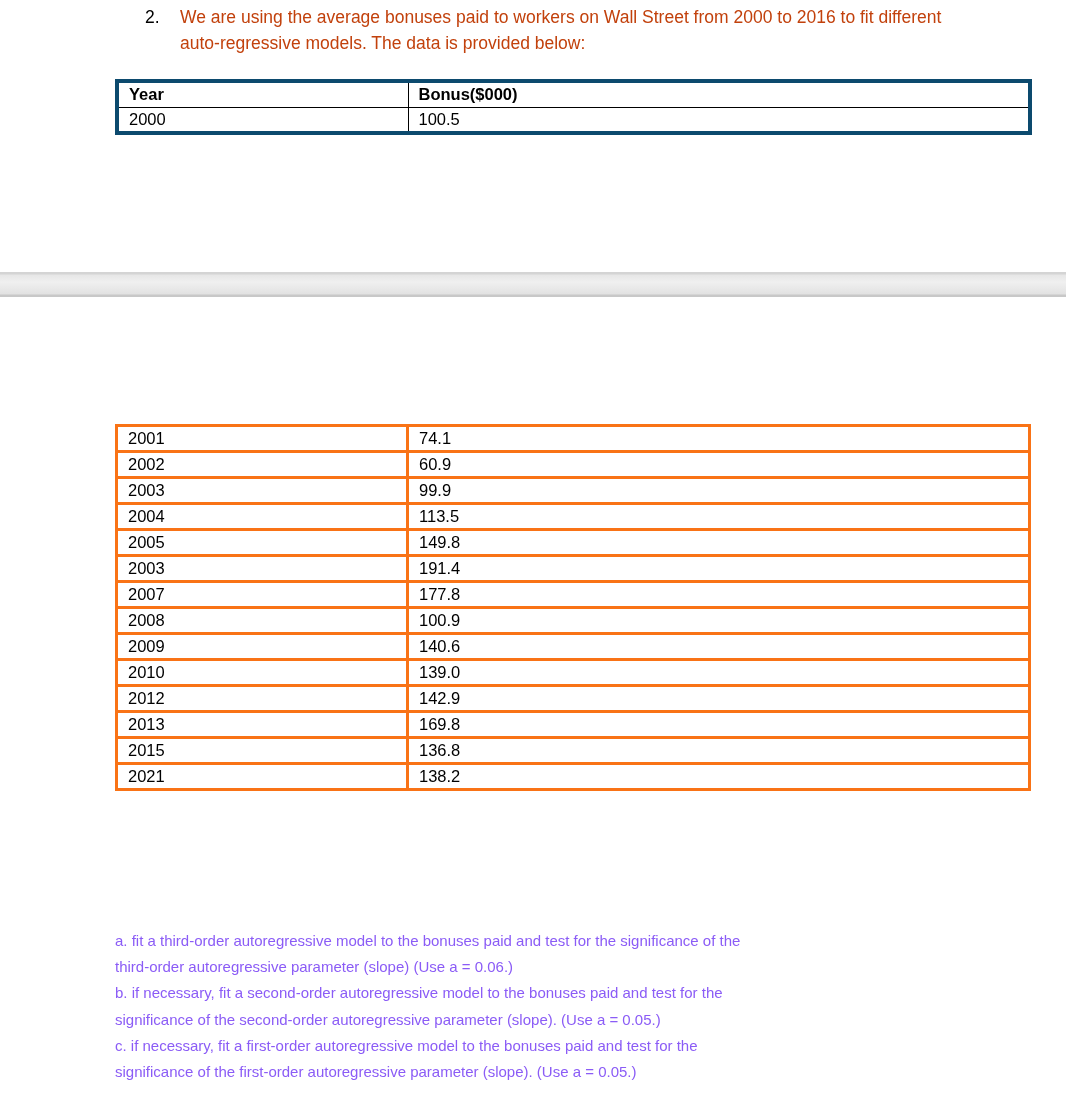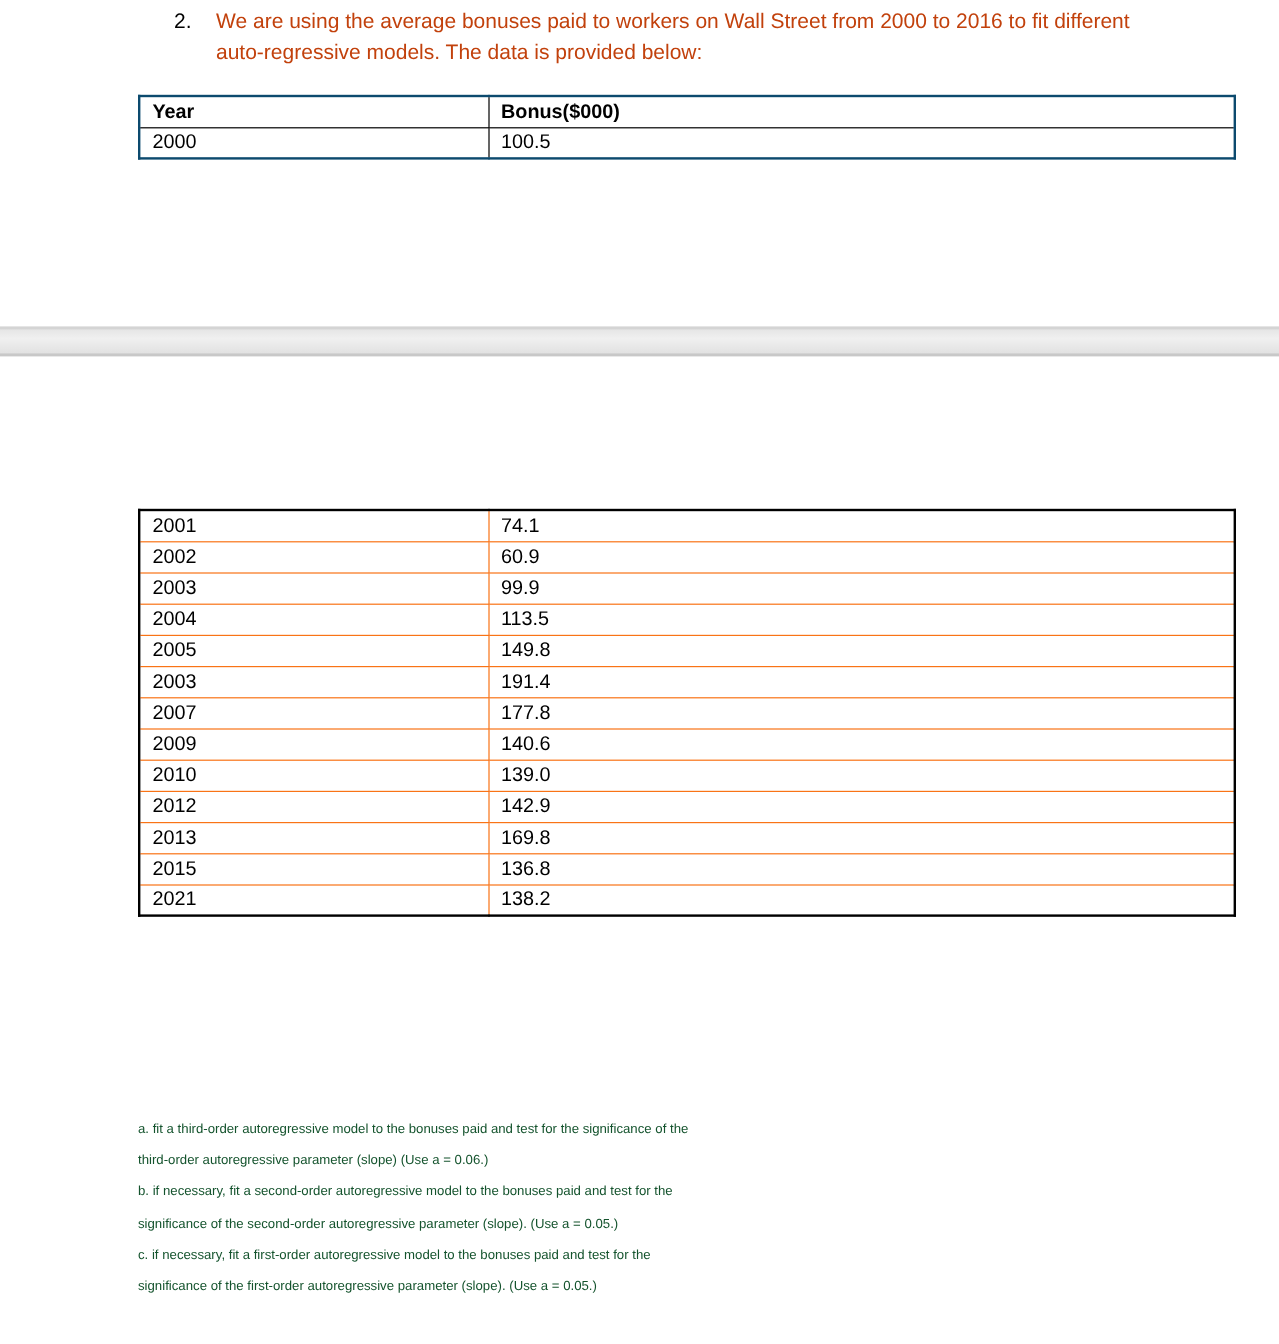--- a/index.html
+++ b/index.html
@@ -42,40 +42,40 @@
   
   .data-table {
     position: absolute;
     left: 115px;
     width: 895px;
     border-collapse: collapse;
     table-layout: fixed;
   }
   .data-table td,
   .data-table th {
-    border: 1px solid #f97316;
+    border: 3px solid #f97316;
     font-size: 16.5px;
     font-weight: normal;
     text-align: left;
     padding: 2px 0 2px 10px;
     height: 26px;
     box-sizing: border-box;
     color: #000;
     vertical-align: middle;
   }
   .data-table th {
     font-weight: bold;
   }
   .col-year { width: 291px; }
   .col-bonus { width: 622px; }
 
   
   #table-head-block {
     top: 79px;
-    border: 2px solid #0c4a6e;
+    border: 4px solid #0c4a6e;
   }
   #table-head-block td,
   #table-head-block th {
     border: 1px solid #000000;
   }
 
   #table-data-block {
     top: 424px;
     border: 2px solid #000000;
   }
@@ -94,23 +94,23 @@
   }
 
   
   .instructions {
     position: absolute;
     left: 115px;
     top: 928px;
     width: 880px;
   }
   .instructions .line {
-    font-size: 11px;
+    font-size: 15px;
     line-height: 26.2px;
-    color: #14532d;
+    color: #8b5cf6;
     white-space: pre-wrap;
   }
 </style>
 </head>
 <body>
 
 <div class="question-stem">
   <div class="question-number">2.</div>
   <div class="question-text">We are using the average bonuses paid to workers on Wall Street from 2000 to 2016 to fit different auto-regressive models. The data is provided below:</div>
 </div>
@@ -154,20 +154,24 @@
       </tr>
       <tr>
         <td class="col-year">2003</td>
         <td class="col-bonus">191.4</td>
       </tr>
       <tr>
         <td class="col-year">2007</td>
         <td class="col-bonus">177.8</td>
       </tr>
       <tr>
+        <td class="col-year">2008</td>
+        <td class="col-bonus">100.9</td>
+      </tr>
+      <tr>
         <td class="col-year">2009</td>
         <td class="col-bonus">140.6</td>
       </tr>
       <tr>
         <td class="col-year">2010</td>
         <td class="col-bonus">139.0</td>
       </tr>
       <tr>
         <td class="col-year">2012</td>
         <td class="col-bonus">142.9</td>

